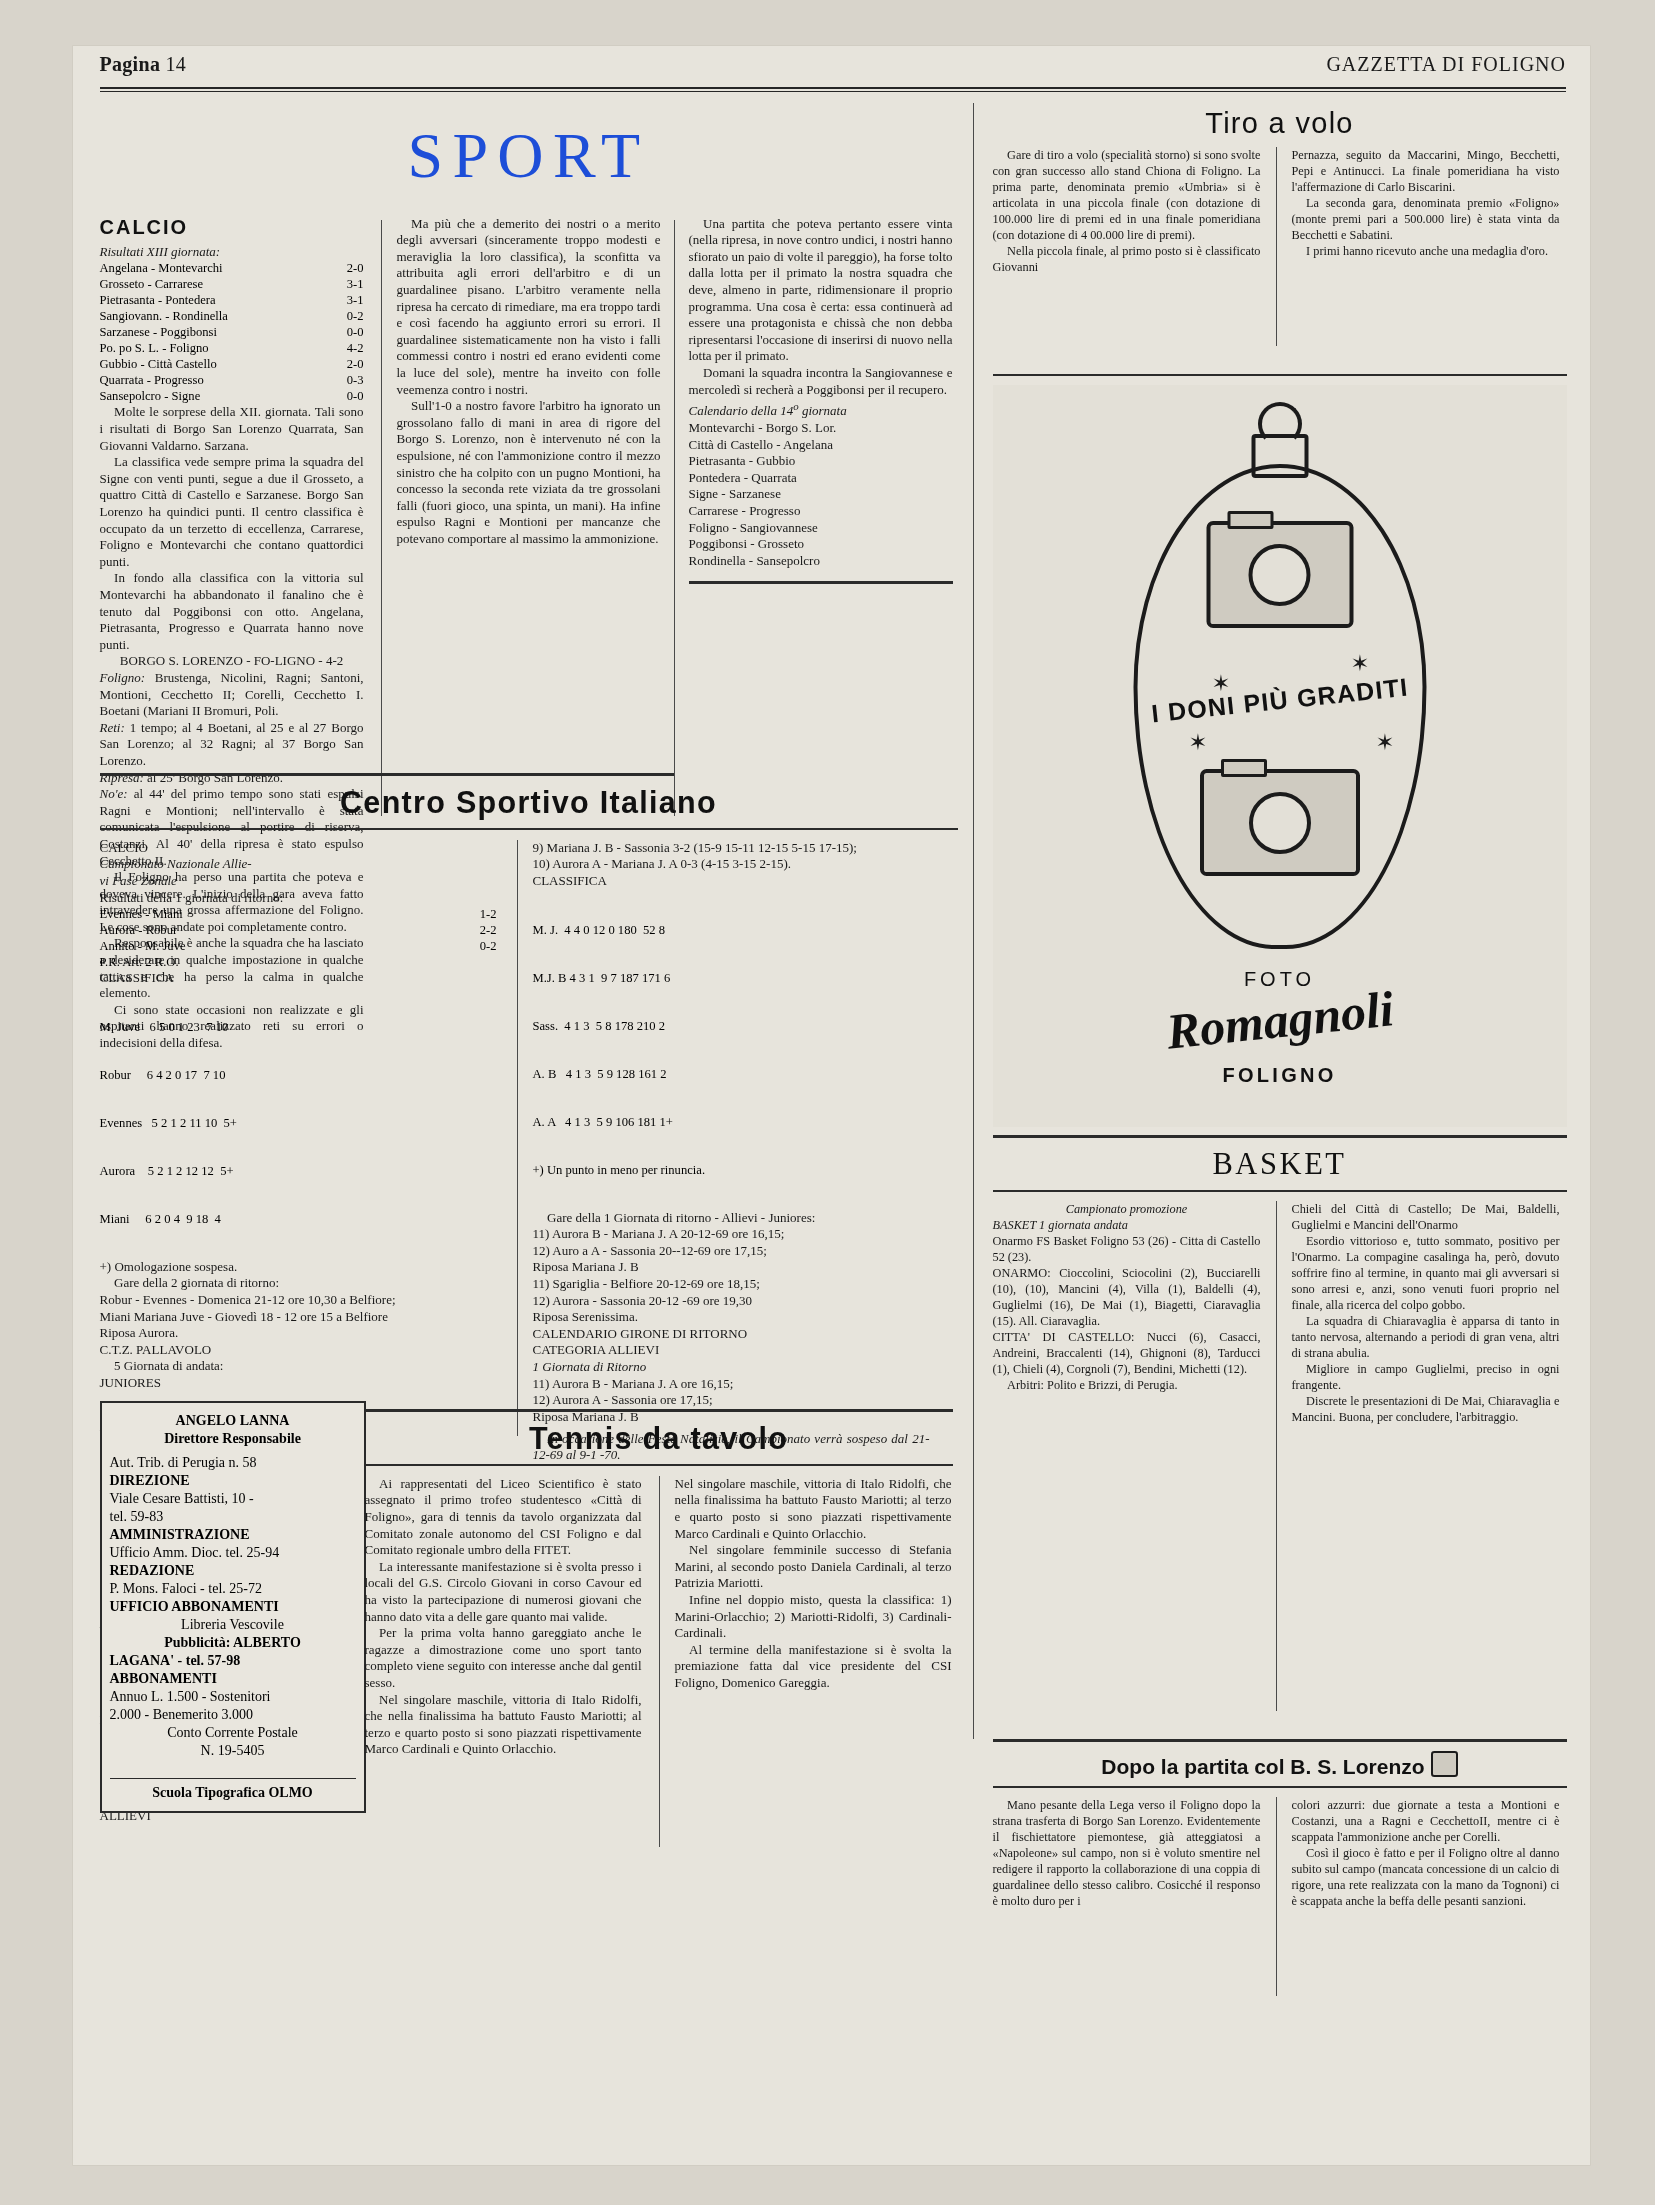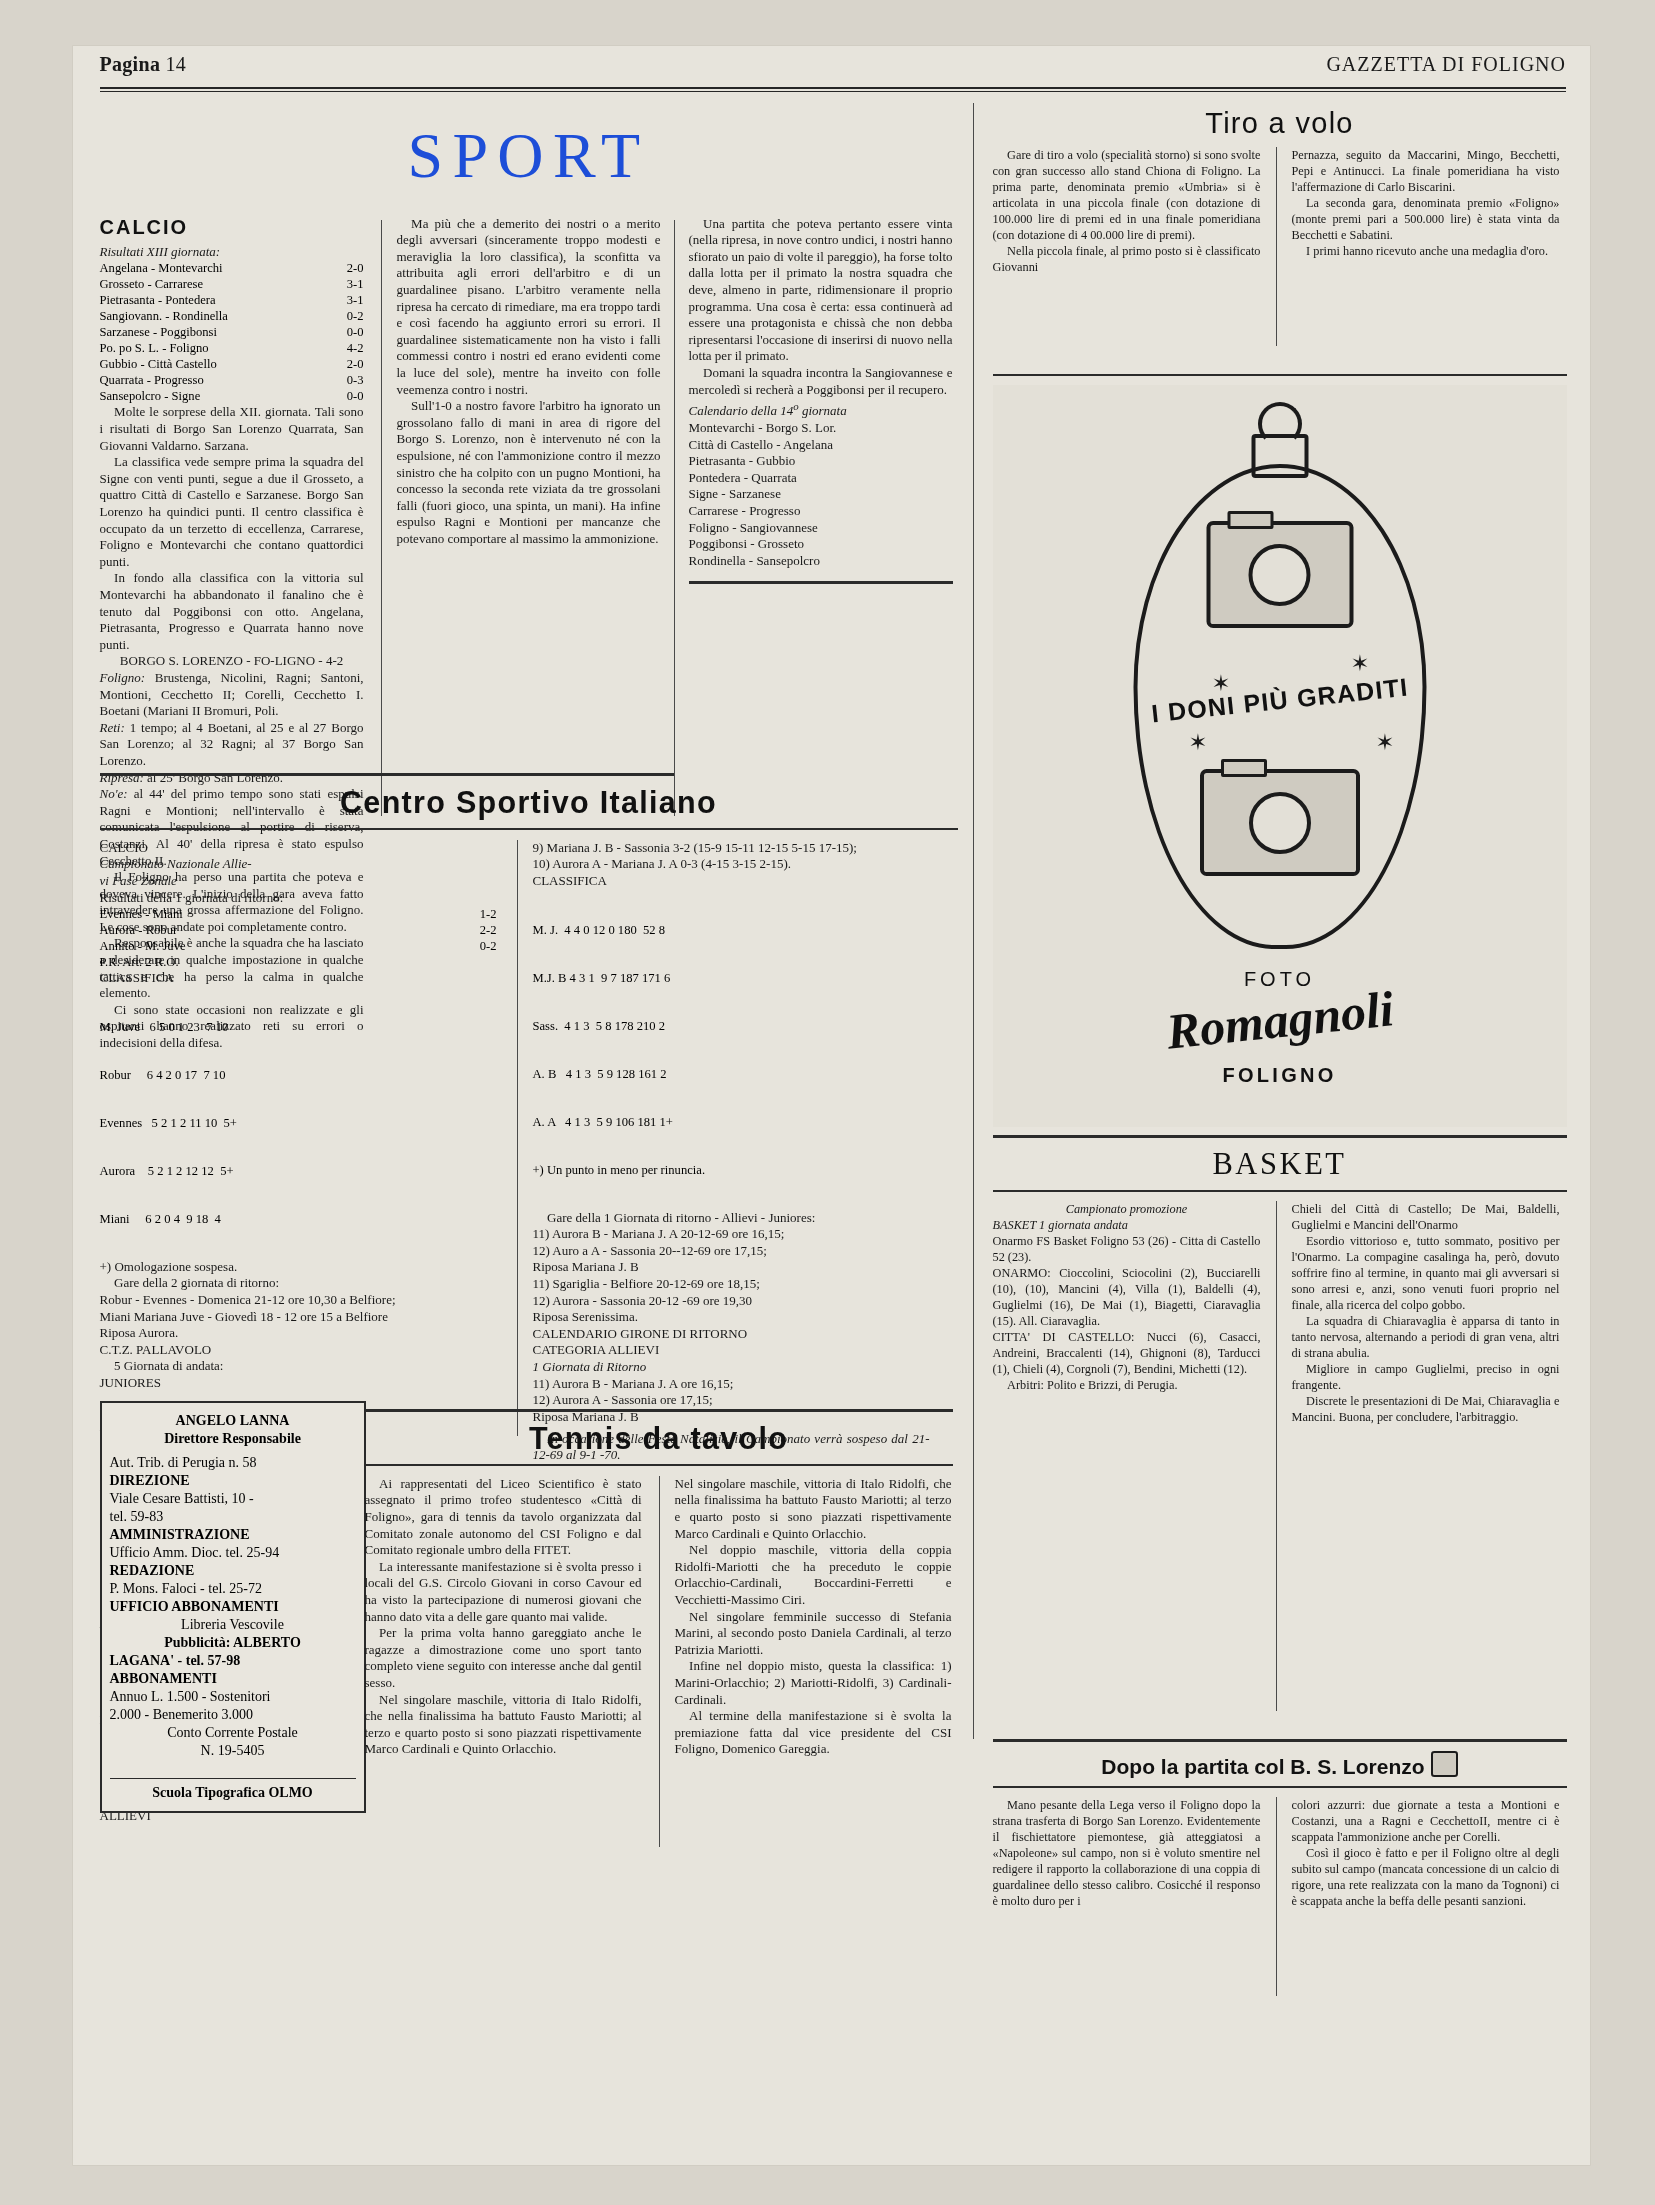--- a/index.html
+++ b/index.html
@@ -362,21 +362,20 @@
             <div style="position:relative;">
               <div class="vline" style="left:294px;top:0;height:371px;"></div>
               <div style="position:absolute;left:0;top:0;width:277px;">
                 <p class="txt ind">Ai rappresentati del Liceo Scientifico è stato assegnato il primo trofeo studentesco «Città di Foligno», gara di tennis da tavolo organizzata dal Comitato zonale autonomo del CSI Foligno e dal Comitato regionale umbro della FITET.</p>
                 <p class="txt ind">La interessante manifestazione si è svolta presso i locali del G.S. Circolo Giovani in corso Cavour ed ha visto la partecipazione di numerosi giovani che hanno dato vita a delle gare quanto mai valide.</p>
                 <p class="txt ind">Per la prima volta hanno gareggiato anche le ragazze a dimostrazione come uno sport tanto completo viene seguito con interesse anche dal gentil sesso.</p>
                 <p class="txt ind">Nel singolare maschile, vittoria di Italo Ridolfi, che nella finalissima ha battuto Fausto Mariotti; al terzo e quarto posto si sono piazzati rispettivamente Marco Cardinali e Quinto Orlacchio.</p>
               </div>
               <div style="position:absolute;left:310px;top:0;width:277px;">
                 <p class="txt">Nel singolare maschile, vittoria di Italo Ridolfi, che nella finalissima ha battuto Fausto Mariotti; al terzo e quarto posto si sono piazzati rispettivamente Marco Cardinali e Quinto Orlacchio.</p>
-                <p class="txt ind">Nel doppio maschile, vittoria della coppia Ridolfi-Mariotti che ha preceduto le coppie Orlacchio-Cardinali, Boccardini-Ferretti e Vecchietti-Massimo Ciri.</p>
                 <p class="txt ind">Nel singolare femminile successo di Stefania Marini, al secondo posto Daniela Cardinali, al terzo Patrizia Mariotti.</p>
                 <p class="txt ind">Infine nel doppio misto, questa la classifica: 1) Marini-Orlacchio; 2) Mariotti-Ridolfi, 3) Cardinali-Cardinali.</p>
                 <p class="txt ind">Al termine della manifestazione si è svolta la premiazione fatta dal vice presidente del CSI Foligno, Domenico Gareggia.</p>
               </div>
             </div>
           </div>
         </div>
       </div>
 
     </div>
@@ -458,21 +457,21 @@
         <span>Dopo la partita col B. S. Lorenzo</span><span class="badge-icon"></span>
       </div>
       <div class="hr-thick" style="height:1.3px;"></div>
       <div style="position:relative;">
         <div class="vline" style="left:283px;top:0;height:199px;"></div>
         <div style="position:absolute;left:0;top:0;width:268px;">
           <p class="txt ind sm">Mano pesante della Lega verso il Foligno dopo la strana trasferta di Borgo San Lorenzo. Evidentemente il fischiettatore piemontese, già atteggiatosi a «Napoleone» sul campo, non si è voluto smentire nel redigere il rapporto la collaborazione di una coppia di guardalinee dello stesso calibro. Cosicché il responso è molto duro per i</p>
         </div>
         <div style="position:absolute;left:299px;top:0;width:268px;">
           <p class="txt sm">colori azzurri: due giornate a testa a Montioni e Costanzi, una a Ragni e CecchettoII, mentre ci è scappata l'ammonizione anche per Corelli.</p>
-          <p class="txt ind sm">Così il gioco è fatto e per il Foligno oltre al degli subito sul campo (mancata concessione di un calcio di rigore, una rete realizzata con la mano da Tognoni) ci è scappata anche la beffa delle pesanti sanzioni.</p>
+          <p class="txt ind sm">Così il gioco è fatto e per il Foligno oltre al danno subito sul campo (mancata concessione di un calcio di rigore, una rete realizzata con la mano da Tognoni) ci è scappata anche la beffa delle pesanti sanzioni.</p>
         </div>
       </div>
 
     </div>
 
   </div>
  </div>
 </div>
 
 

